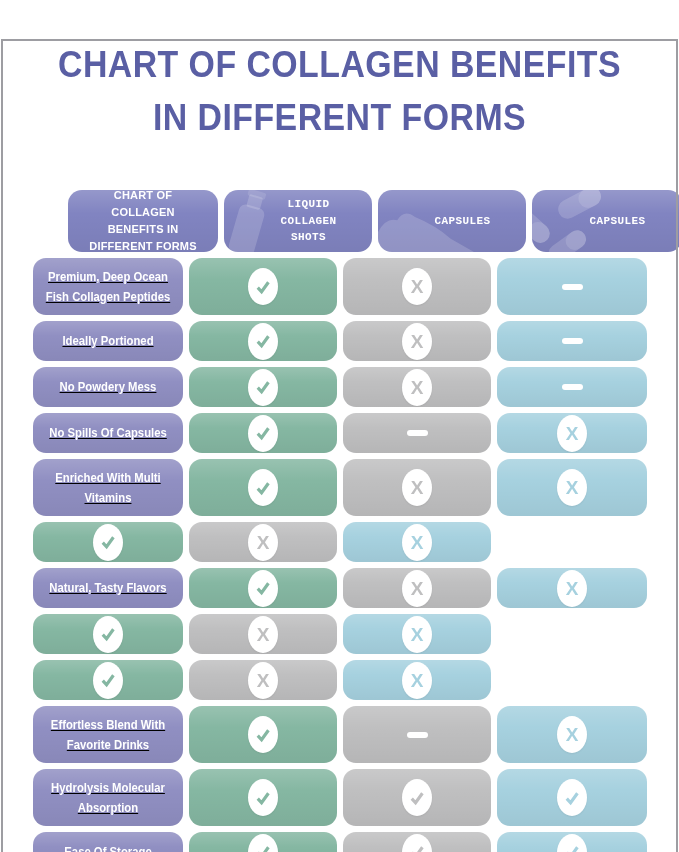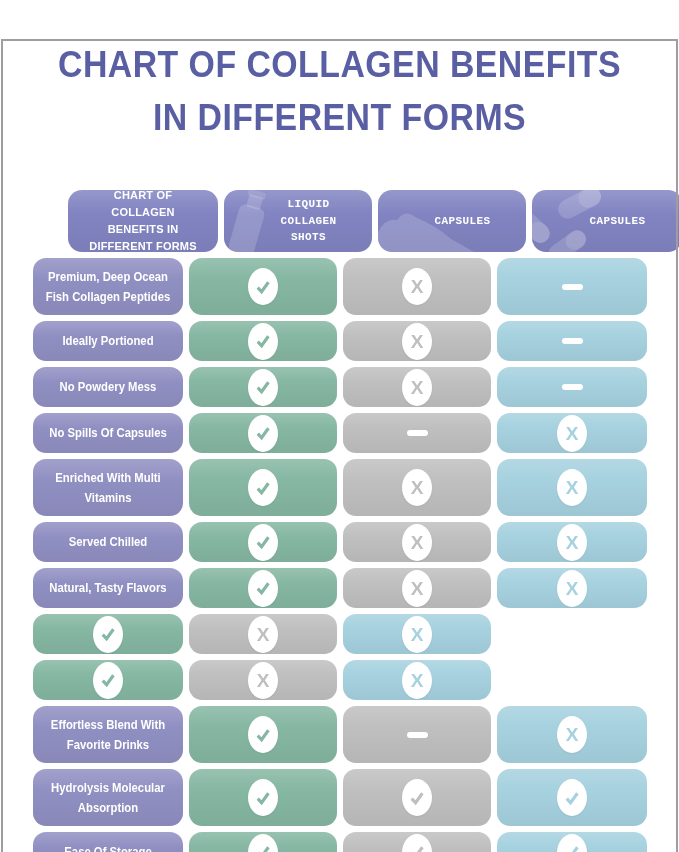--- a/index.html
+++ b/index.html
@@ -44,21 +44,21 @@
     text-align:center; line-height:1.5;
   }
   .hcell.has-icon { padding-left:21px;font-family:Liberation Mono, monospace; }
   .corner-text { max-width:122px; line-height:1.55; letter-spacing:.2px; }
   .hlabel { position:relative; z-index:1; max-width:96px; }
   .hicon { position:absolute; opacity:1; z-index:0; }
   .hicon.bottle  { left:-4px; top:-4px; height:72px; width:60px; }
   .hicon.powder  { left:0; bottom:0; width:96px; height:50px; }
   .hicon.caps    { left:-6px; top:-6px; width:104px; height:76px; }
   
-  .bcell { background-color:var(--benefit-cell); padding:9px 0; }
+  .bcell { background-color:var(--benefit-cell); padding:9px 0;text-decoration:underline; }
   .btext {
     width:162px; transform:scaleX(.87);
     color:#fff; font-weight:bold; font-size:13px; line-height:1.5;
     text-align:center;
   }
   
   .col-liquid   { --c:var(--liquid-cell); }
   .col-powders  { --c:var(--powders-cell); }
   .col-capsules { --c:var(--capsules-cell); }
   .scell { background-color:var(--c); }
@@ -222,23 +222,20 @@
             <span class="oval">
               <span class="xg">X</span>
             </span>
           </div>
           <div class="cell scell col-capsules">
             <span class="oval">
               <span class="xg">X</span>
             </span>
           </div>
         </div><div class="row">
-          <div class="cell bcell">
-            <span class="btext">Served Chilled</span>
-          </div>
           <div class="cell scell col-liquid">
             <span class="oval">
               <svg viewBox="0 0 24 24">
                 <path d="M5 12.8 L10.1 18.3 L19.2 5.7"></path>
               </svg>
             </span>
           </div>
           <div class="cell scell col-powders">
             <span class="oval">
               <span class="xg">X</span>

